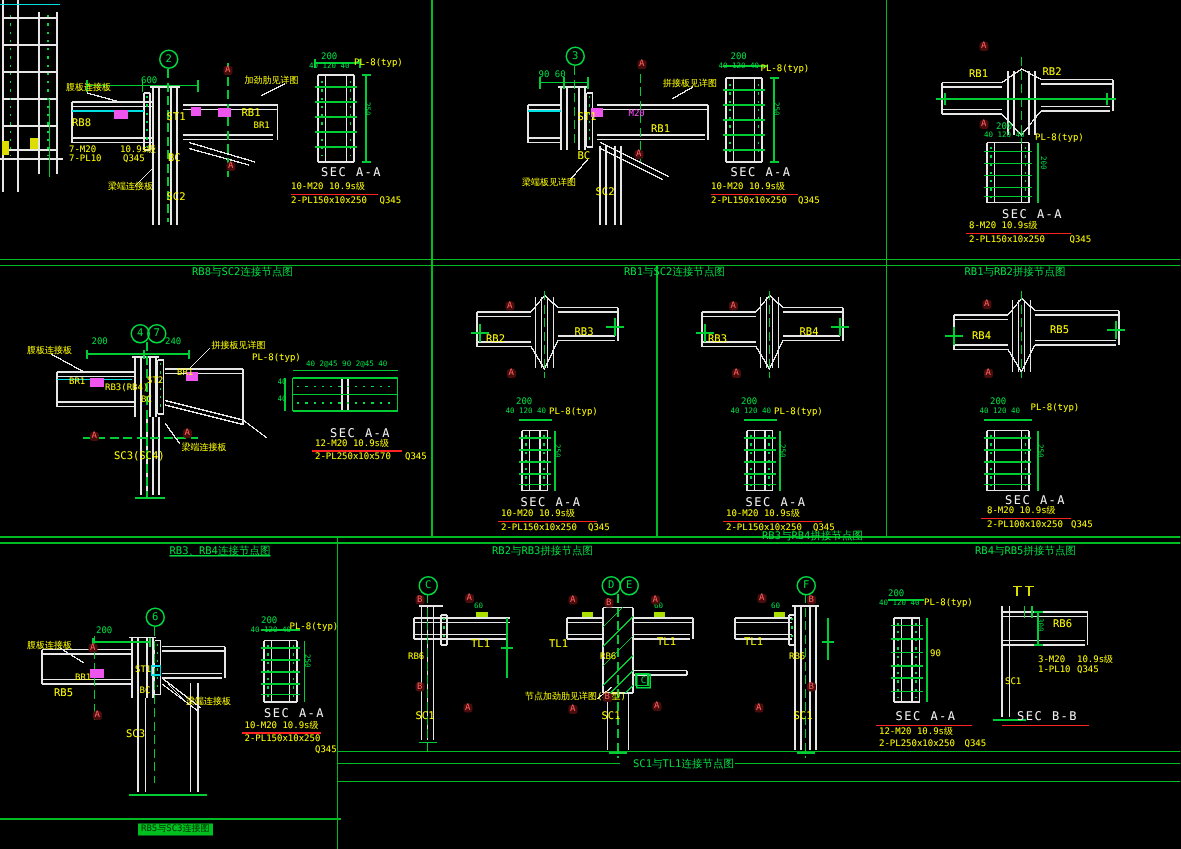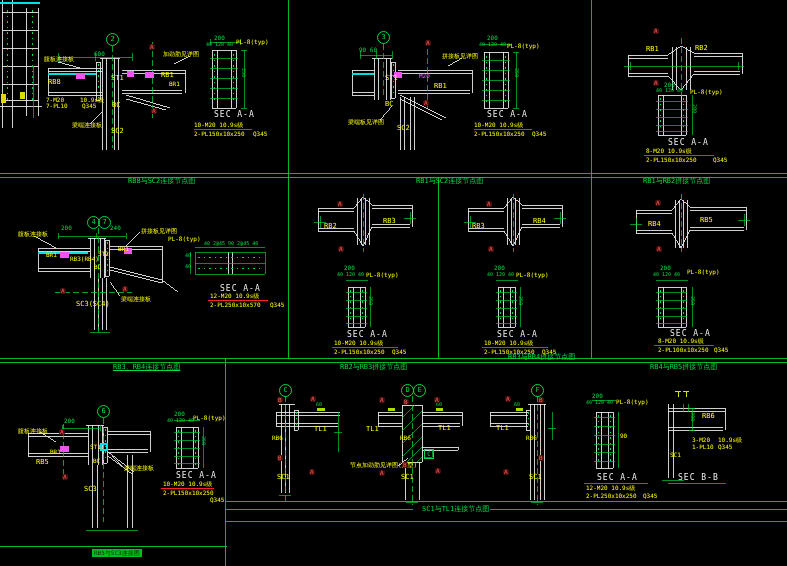--- a/index.html
+++ b/index.html
@@ -268,21 +268,21 @@
       <span class="txt rm" style="left: 60px; top: 288px;">A</span>
       <span class="txt rm" style="left: 122px; top: 286px;">A</span>
       <span class="txt yls" style="left: 168px; top: 236px;">PL-8(typ)</span>
       <span class="txt gds" style="left: 204px; top: 241px;">40 2@45 90 2@45 40</span>
       <span class="txt gds" style="left: 185px; top: 253px;">40</span>
       <span class="txt gds" style="left: 185px; top: 264px;">40</span>
       <span class="txt wt" style="left: 220px; top: 285px;">SEC A-A</span>
       <span class="txt nt" style="left: 210px; top: 293px;">12-M20 10.9s级</span>
       <span class="txt nt" style="left: 210px; top: 302px;">2-PL250x10x570</span>
       <span class="txt nt" style="left: 270px; top: 302px;">Q345</span>
-      <span class="txt cap" style="left: 328px; top: 364px; margin-left: 12px;">RB2与RB3拼接节点图</span>
+      <span class="txt cap" style="left: 328px; top: 364px;">RB2与RB3拼接节点图</span>
       <span class="txt yl" style="left: 324px; top: 223px;">RB2</span>
       <span class="txt yl" style="left: 383px; top: 218px;">RB3</span>
       <span class="txt rm" style="left: 337px; top: 201px;">A</span>
       <span class="txt rm" style="left: 338px; top: 246px;">A</span>
       <span class="txt gd" style="left: 344px; top: 265px;">200</span>
       <span class="txt gds" style="left: 337px; top: 272px;">40 120 40</span>
       <span class="txt yls" style="left: 366px; top: 272px;">PL-8(typ)</span>
       <span class="txt rotg" style="left: 373px; top: 296px;">250</span>
       <span class="txt wt" style="left: 347px; top: 331px;">SEC A-A</span>
       <span class="txt nt" style="left: 334px; top: 340px;">10-M20 10.9s级</span>

